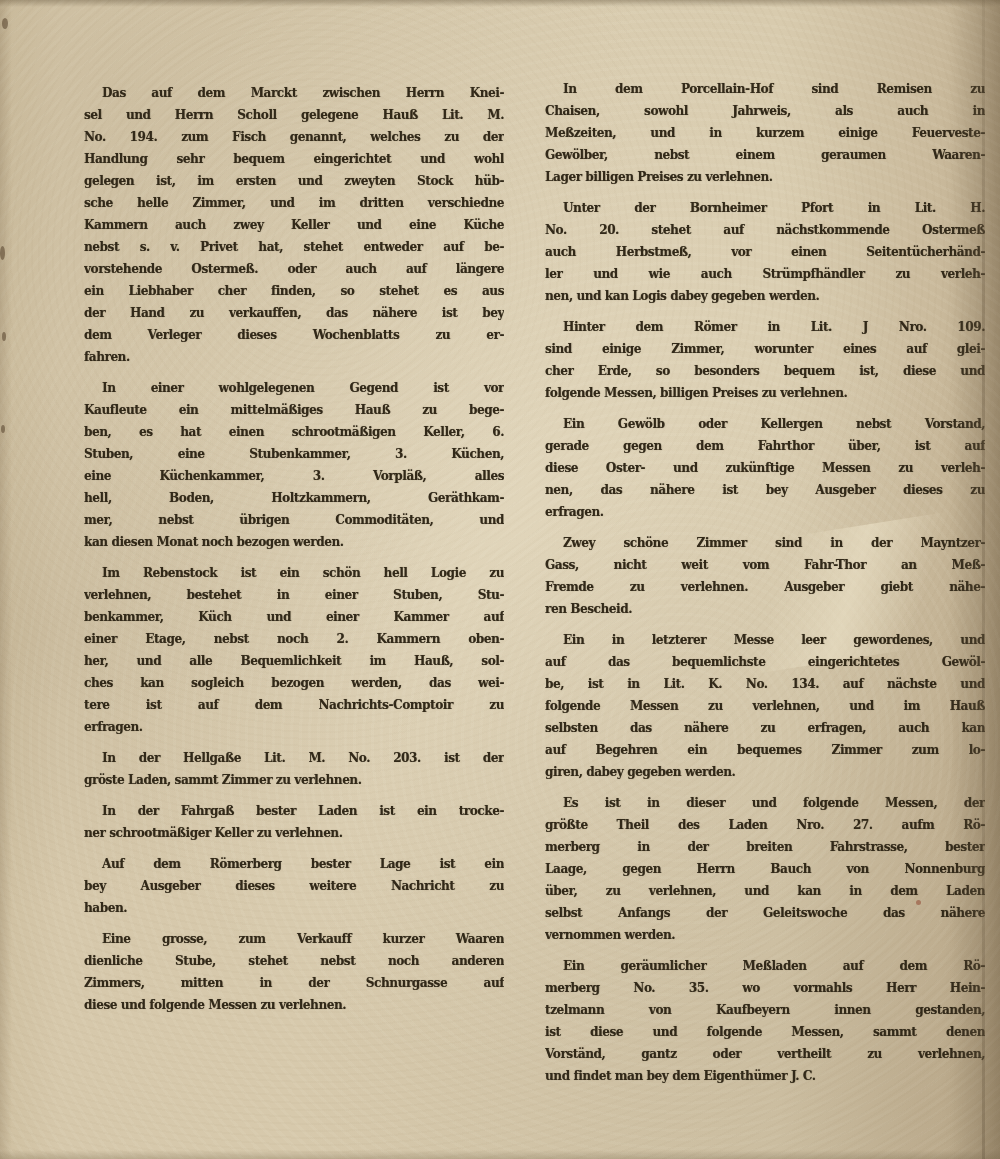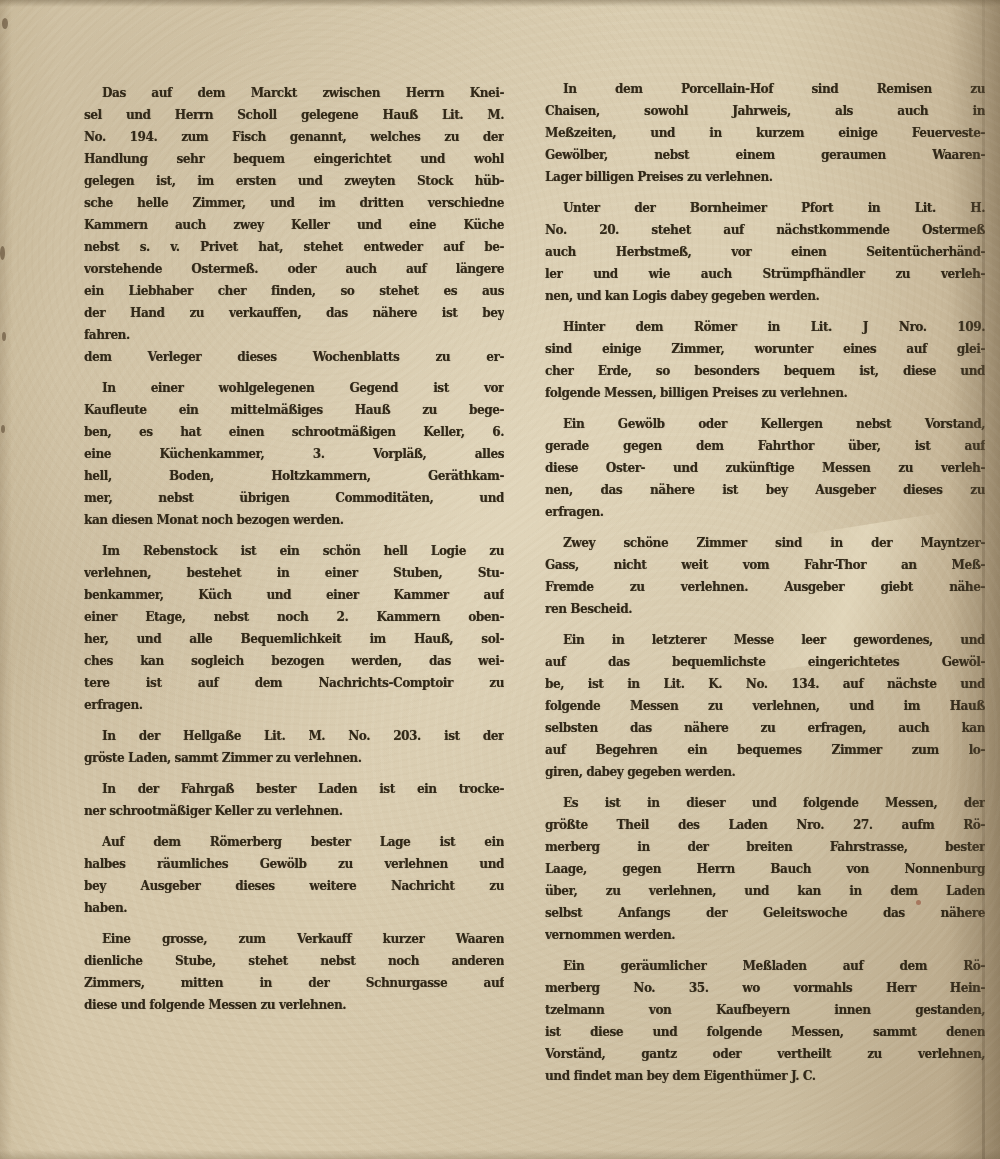--- a/index.html
+++ b/index.html
@@ -71,27 +71,28 @@
         <div class="line">sel und Herrn Scholl gelegene Hauß Lit. M.</div>
         <div class="line">No. 194. zum Fisch genannt, welches zu der</div>
         <div class="line">Handlung sehr bequem eingerichtet und wohl</div>
         <div class="line">gelegen ist, im ersten und zweyten Stock hüb-</div>
         <div class="line">sche helle Zimmer, und im dritten verschiedne</div>
         <div class="line">Kammern auch zwey Keller und eine Küche</div>
         <div class="line">nebst s. v. Privet hat, stehet entweder auf be-</div>
         <div class="line">vorstehende Ostermeß. oder auch auf längere</div>
         <div class="line">ein Liebhaber cher finden, so stehet es aus</div>
         <div class="line">der Hand zu verkauffen, das nähere ist bey</div>
+        <div class="line">dem Verleger dieses Wochenblatts zu er-</div>
         <div class="line last">fahren.</div>
-        <div class="line">dem Verleger dieses Wochenblatts zu er-</div>
       </div>
       <div class="para">
         <div class="line first">In einer wohlgelegenen Gegend ist vor</div>
         <div class="line">Kaufleute ein mittelmäßiges Hauß zu bege-</div>
         <div class="line">ben, es hat einen schrootmäßigen Keller, 6.</div>
+        <div class="line">Stuben, eine Stubenkammer, 3. Küchen,</div>
         <div class="line">eine Küchenkammer, 3. Vorpläß, alles</div>
         <div class="line">hell, Boden, Holtzkammern, Geräthkam-</div>
         <div class="line">mer, nebst übrigen Commoditäten, und</div>
         <div class="line last">kan diesen Monat noch bezogen werden.</div>
       </div>
       <div class="para">
         <div class="line first">Im Rebenstock ist ein schön hell Logie zu</div>
         <div class="line">verlehnen, bestehet in einer Stuben, Stu-</div>
         <div class="line">benkammer, Küch und einer Kammer auf</div>
         <div class="line">einer Etage, nebst noch 2. Kammern oben-</div>
@@ -103,21 +104,20 @@
       <div class="para">
         <div class="line first">In der Hellgaße Lit. M. No. 203. ist der</div>
         <div class="line last">gröste Laden, sammt Zimmer zu verlehnen.</div>
       </div>
       <div class="para">
         <div class="line first">In der Fahrgaß bester Laden ist ein trocke-</div>
         <div class="line last">ner schrootmäßiger Keller zu verlehnen.</div>
       </div>
       <div class="para">
         <div class="line first">Auf dem Römerberg bester Lage ist ein</div>
-        <div class="line">halbes räumliches Gewölb zu verlehnen und</div>
         <div class="line">bey Ausgeber dieses weitere Nachricht zu</div>
         <div class="line last">haben.</div>
       </div>
       <div class="para">
         <div class="line first">Eine grosse, zum Verkauff kurzer Waaren</div>
         <div class="line">dienliche Stube, stehet nebst noch anderen</div>
         <div class="line">Zimmers, mitten in der Schnurgasse auf</div>
         <div class="line last">diese und folgende Messen zu verlehnen.</div>
       </div>
     </div>

